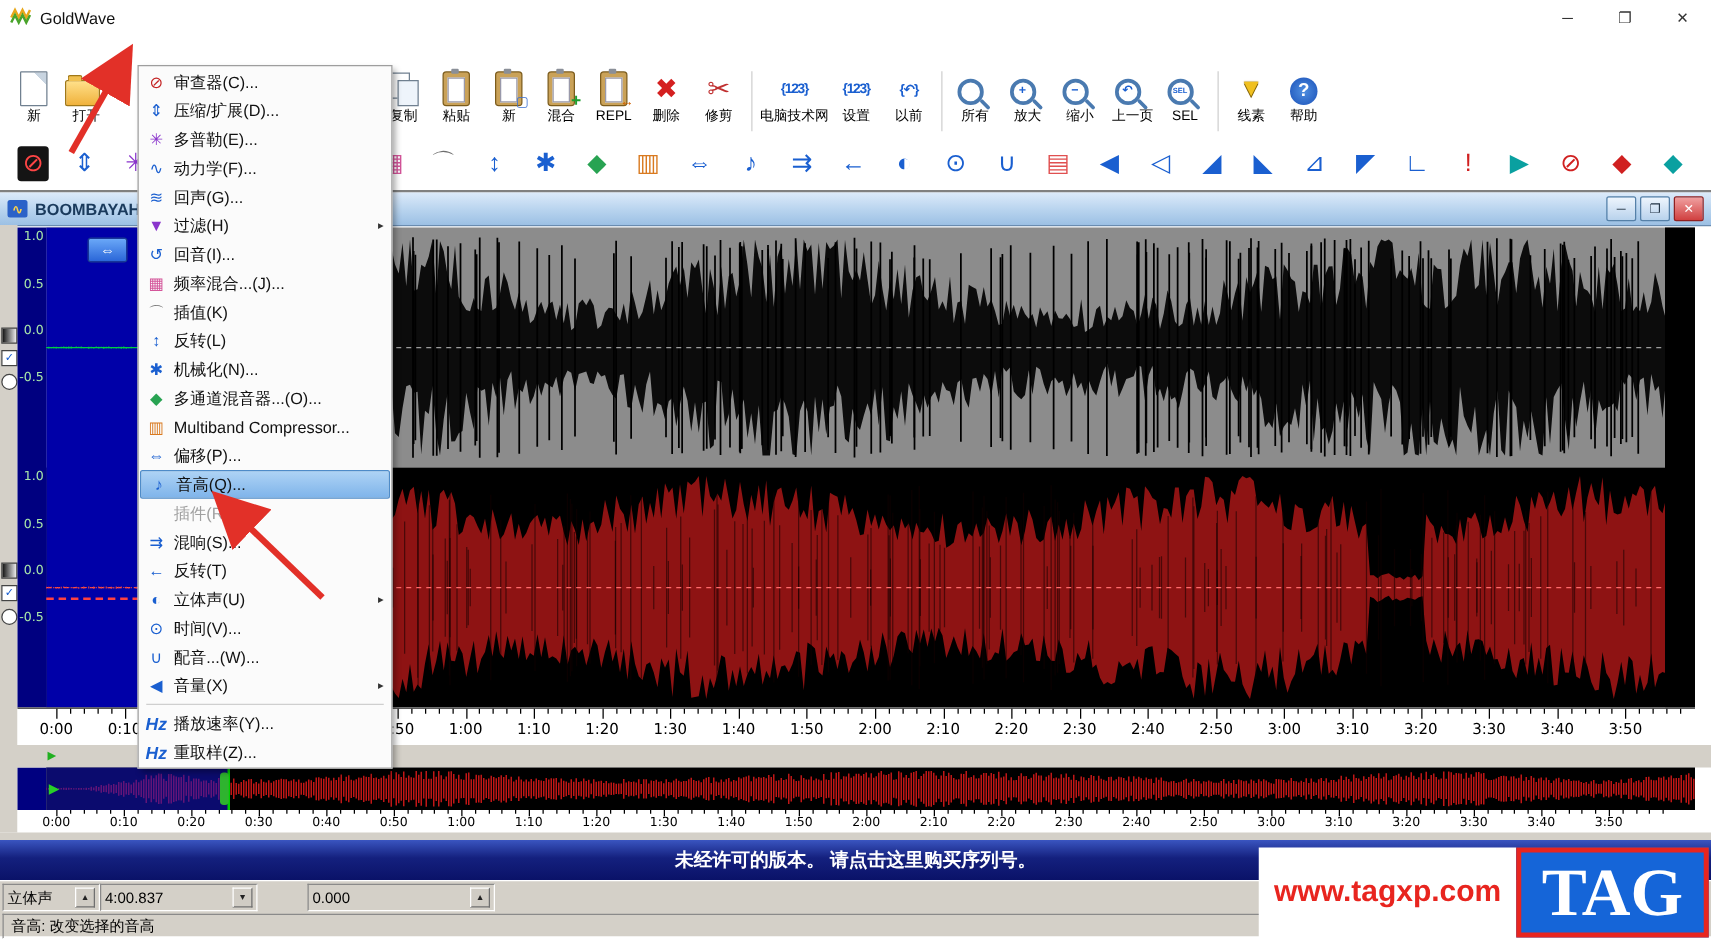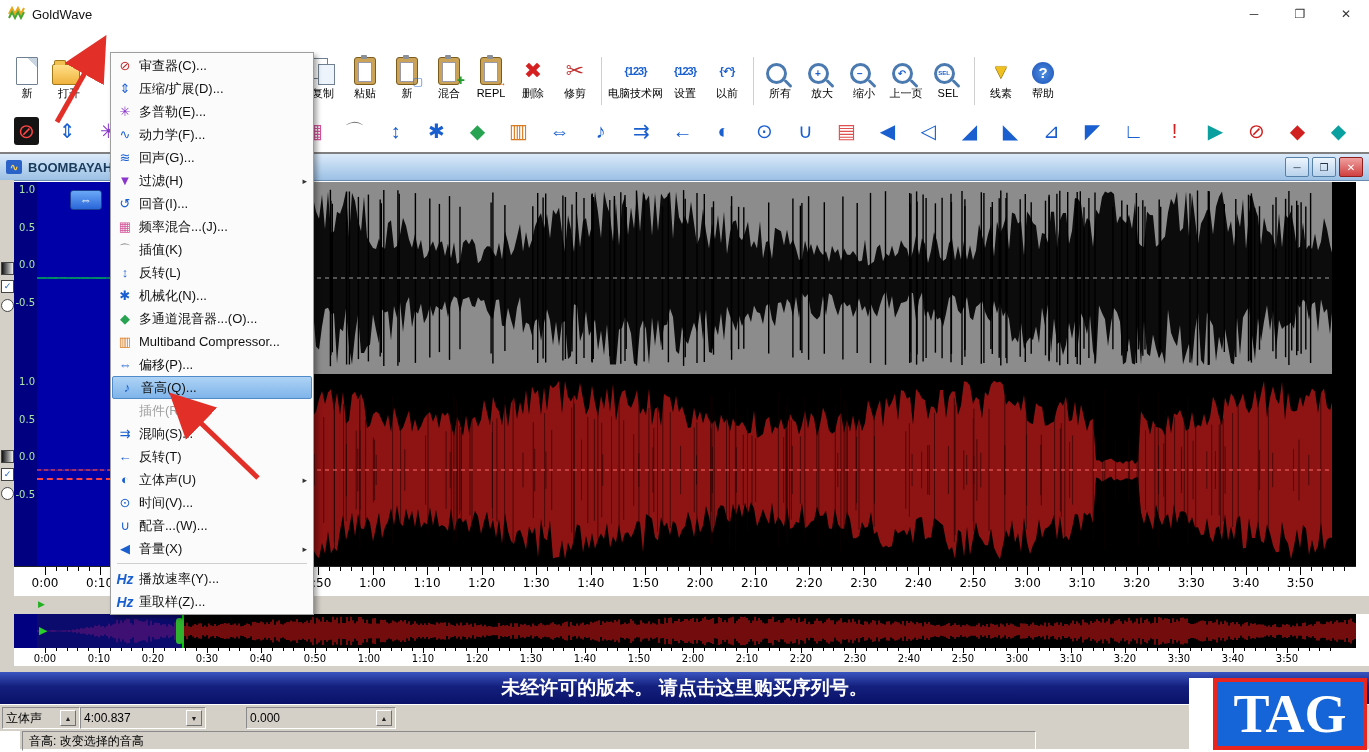--- a/index.html
+++ b/index.html
@@ -87,28 +87,28 @@
   .ruler.small .tick-minor{height:3px;}
   .ruler.small .tick-label{top:5px;font-size:10px;}
   .gap-strip{position:absolute;top:596px;left:0;right:0;height:18px;background:#d4d0c8;}
   .mini-marker{position:absolute;left:38px;top:3px;color:#20b020;font-size:9px;}
   .overview{position:absolute;top:614px;left:37px;width:1319px;height:34px;background:#000;}
   .over-sel{position:absolute;left:0;top:0;width:145px;height:34px;background:rgba(20,20,200,0.55);border-right:2px solid #00d000;}
   .over-handle{position:absolute;left:139px;top:4px;width:7px;height:26px;background:#2fb32f;border-radius:3px;}
   .play-marker{position:absolute;left:2px;top:10px;color:#28d028;font-size:11px;}
   .pre-license-strip{position:absolute;top:666px;left:0;right:0;height:6px;background:#d4d0c8;}
   .license-bar{position:absolute;top:672px;left:0;right:0;height:32px;display:flex;align-items:center;justify-content:center;
-      background:linear-gradient(180deg,#3a55c0,#14207e 45%,#0a1268);color:#fff;font-weight:bold;font-size:19px;}
+      background:linear-gradient(180deg,#3a55c0,#14207e 45%,#0a1268);color:#fff;font-weight:bold;font-size:15px;}
   
   .controls-row{position:absolute;top:704px;left:0;right:0;height:26px;background:#d4d0c8;border-top:1px solid #fff;display:flex;align-items:center;padding-left:2px;}
   .cfield{height:20px;border:1px solid;border-color:#8a8a8a #fff #fff #8a8a8a;background:#d4d0c8;display:flex;align-items:center;justify-content:space-between;padding:0 3px;font-size:12px;color:#000;}
   .cval{white-space:nowrap;}
   .spin{width:14px;height:14px;border:1px solid;border-color:#fff #707070 #707070 #fff;background:#d0ccc4;font-size:7px;display:flex;align-items:center;justify-content:center;color:#222;margin-left:4px;}
   .cgap{height:20px;}
-  .hint-row{position:absolute;top:730px;left:0;right:0;height:19px;background:#d4d0c8;margin-left:20px;}
+  .hint-row{position:absolute;top:730px;left:0;right:0;height:19px;background:#d4d0c8;}
   .hint-panel{margin:1px 2px;border:1px solid;border-color:#8a8a8a #fff #fff #8a8a8a;height:18px;display:flex;align-items:center;padding:0 6px;font-size:12px;width:1000px;color:#000;}
   
   .effects-menu{position:absolute;top:52px;left:110px;width:202px;background:#fbfbfb;border:1px solid #9e9e9e;
       box-shadow:3px 3px 5px rgba(0,0,0,0.35);z-index:50;padding:1px 0;}
   .emi{display:flex;align-items:center;height:23px;padding:0 2px;font-size:13px;color:#111;}
   .emi-icon{width:24px;flex:none;text-align:center;font-size:13px;}
   .emi-icon.hz{font-size:14px;font-weight:bold;font-style:italic;color:#1a5fd0;}
   .emi-label{flex:1;padding-left:2px;white-space:nowrap;}
   .emi-arrow{width:14px;text-align:right;padding-right:4px;font-size:9px;color:#333;}
   .emi.hl{background:linear-gradient(#aed3f5,#7fb4ea);border:1px solid #4e8bc8;border-radius:2px;height:21px;margin:0 1px;}
@@ -2024,17 +2024,18 @@
       <marker id="ah" markerWidth="9" markerHeight="9" refX="6" refY="4.5" orient="auto">
         <path d="M0,0 L9,4.5 L0,9 Z" fill="#e23028"></path>
       </marker>
     </defs>
     <line x1="57" y1="122" x2="99" y2="48" stroke="#e23028" stroke-width="5" marker-end="url(#ah)"></line>
     <line x1="258" y1="478" x2="180" y2="403" stroke="#e23028" stroke-width="5" marker-end="url(#ah)"></line>
   </svg>
 
   <div class="watermark">
     <div class="wm-left">
+      <div class="wm-url">www.tagxp.com</div>
     </div>
     <div class="wm-logo">TAG</div>
   </div>
 
 </div>
 
 </body></html>

